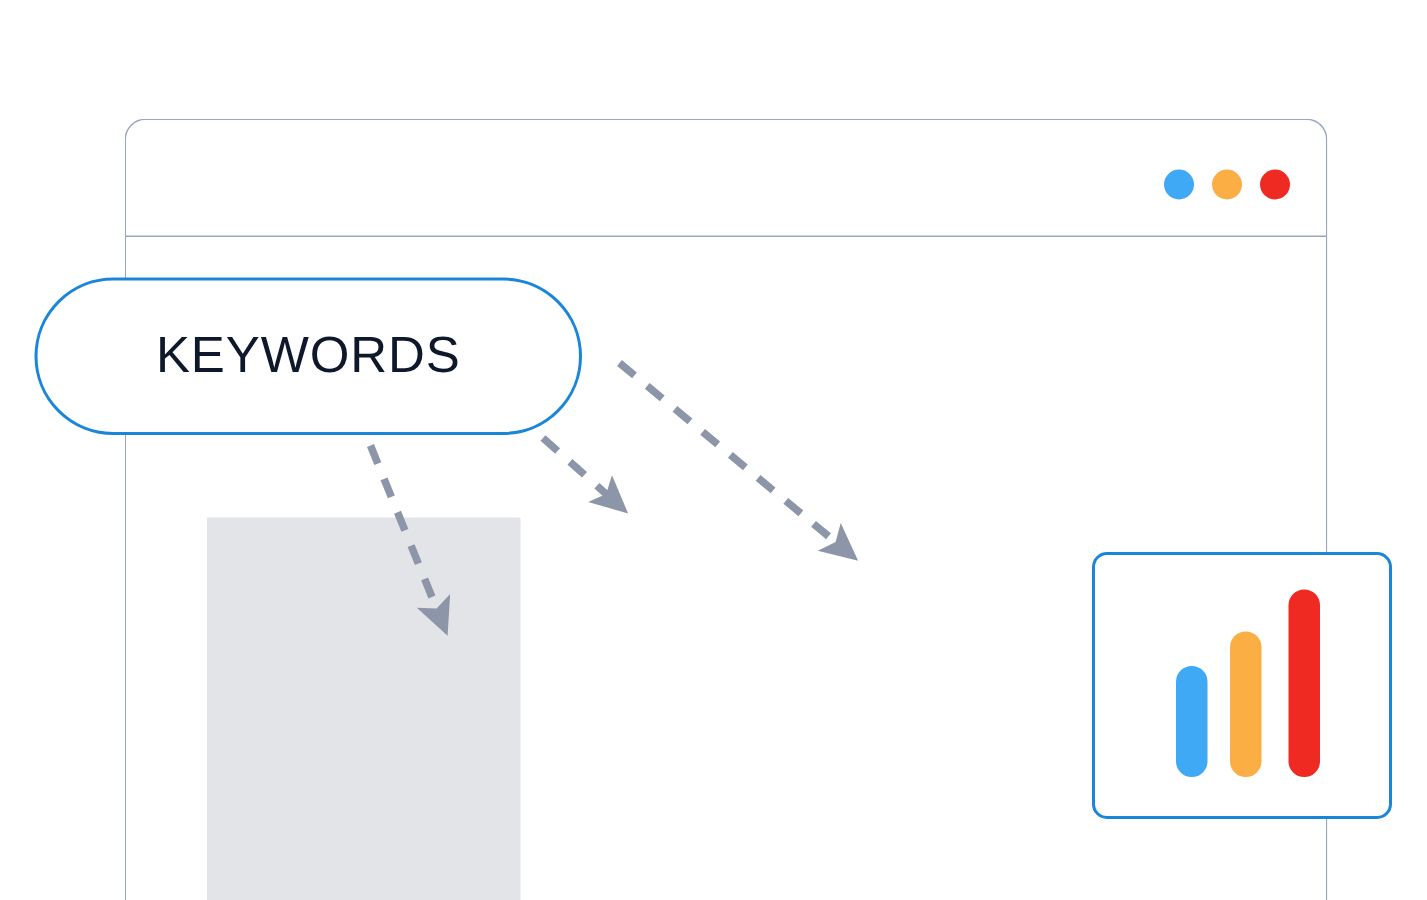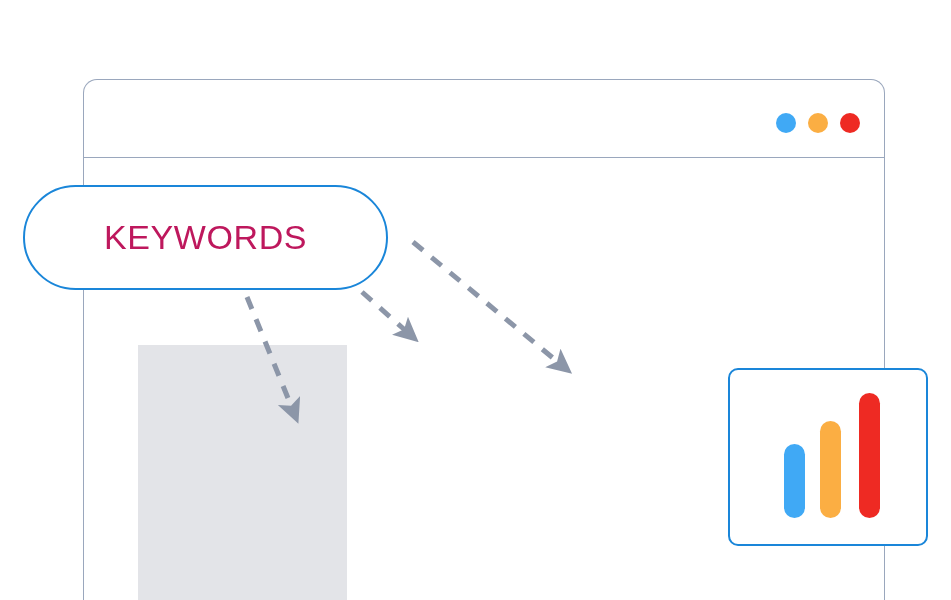--- a/index.html
+++ b/index.html
@@ -76,21 +76,21 @@
     height: 105px;
     box-sizing: border-box;
     background: #ffffff;
     border: 2px solid #1a86d9;
     border-radius: 53px;
     display: flex;
     align-items: center;
     justify-content: center;
   }
   .keywords-label {
-    color: #be185d;
+    color: #0f172a;
     font-size: 34px;
     font-weight: 400;
     letter-spacing: 0.6px;
     font-family: "Liberation Sans", "DejaVu Sans", sans-serif;
   }
 
   
   .arrows-layer {
     position: absolute;
     left: 0;

